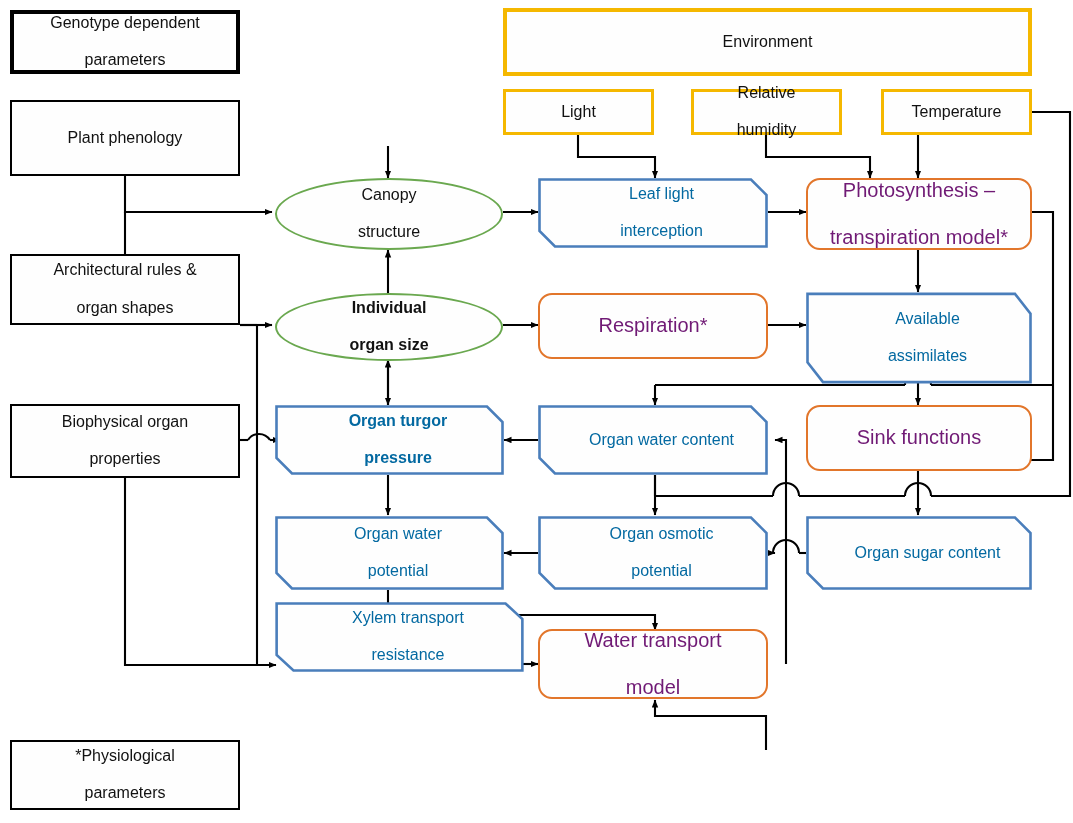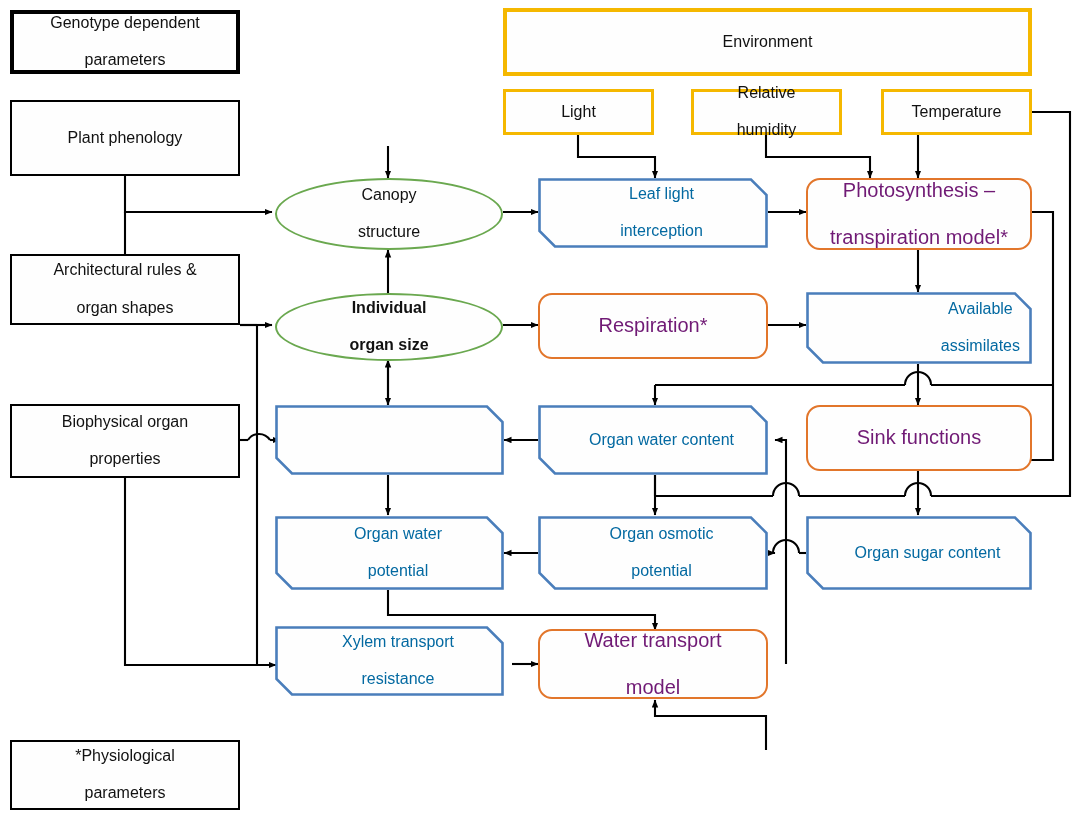--- a/index.html
+++ b/index.html
@@ -202,34 +202,38 @@
     <span>
       <span>Photosynthesis –</span><br>
       <span>transpiration model*</span>
     </span>
   </div>
 
   <div class="node org" style="left:538px;top:293px;width:230px;height:66px;">
     <span>Respiration*</span>
   </div>
 
-  <div class="node blu" style="left:806px;top:292px;width:226px;height:72px;justify-content:flex-end;">
+  <div class="node blu" style="left:806px;top:292px;width:226px;height:92px;">
     <svg class="cutbg" viewBox="0 0 226 72" preserveAspectRatio="none">
       <path d="M1.5,1.5 L209,1.5 L224.5,17 L224.5,70.5 L17,70.5 L1.5,55 Z" fill="#fefefe" stroke="#4a7ebb" stroke-width="2.6" vector-effect="non-scaling-stroke"></path>
     </svg>
     <span>
       <span>Available</span><br>
       <span>assimilates</span>
     </span>
   </div>
 
   <div class="node blu bold" style="left:275px;top:405px;width:229px;height:70px;">
     <svg class="cutbg" viewBox="0 0 229 70" preserveAspectRatio="none">
       <path d="M1.5,1.5 L212,1.5 L227.5,17 L227.5,68.5 L17,68.5 L1.5,53 Z" fill="#fefefe" stroke="#4a7ebb" stroke-width="2.6" vector-effect="non-scaling-stroke"></path>
     </svg>
+    <span>
+      <span>Organ turgor</span><br>
+      <span>pressure</span>
+    </span>
   </div>
 
   <div class="node blu" style="left:538px;top:405px;width:230px;height:70px;">
     <svg class="cutbg" viewBox="0 0 230 70" preserveAspectRatio="none">
       <path d="M1.5,1.5 L213,1.5 L228.5,17 L228.5,68.5 L17,68.5 L1.5,53 Z" fill="#fefefe" stroke="#4a7ebb" stroke-width="2.6" vector-effect="non-scaling-stroke"></path>
     </svg>
     <span>Organ water content</span>
   </div>
 
   <div class="node org" style="left:806px;top:405px;width:226px;height:66px;">
@@ -256,21 +260,21 @@
     </span>
   </div>
 
   <div class="node blu" style="left:806px;top:516px;width:226px;height:74px;">
     <svg class="cutbg" viewBox="0 0 226 74" preserveAspectRatio="none">
       <path d="M1.5,1.5 L209,1.5 L224.5,17 L224.5,72.5 L17,72.5 L1.5,57 Z" fill="#fefefe" stroke="#4a7ebb" stroke-width="2.6" vector-effect="non-scaling-stroke"></path>
     </svg>
     <span>Organ sugar content</span>
   </div>
 
-  <div class="node blu" style="left:275px;top:626px;width:229px;height:70px;">
+  <div class="node blu" style="left:275px;top:602px;width:249px;height:70px;">
     <svg class="cutbg" viewBox="0 0 229 70" preserveAspectRatio="none">
       <path d="M1.5,1.5 L212,1.5 L227.5,17 L227.5,68.5 L17,68.5 L1.5,53 Z" fill="#fefefe" stroke="#4a7ebb" stroke-width="2.6" vector-effect="non-scaling-stroke"></path>
     </svg>
     <span>
       <span>Xylem transport</span><br>
       <span>resistance</span>
     </span>
   </div>
 
   <div class="node org" style="left:538px;top:629px;width:230px;height:70px;">

